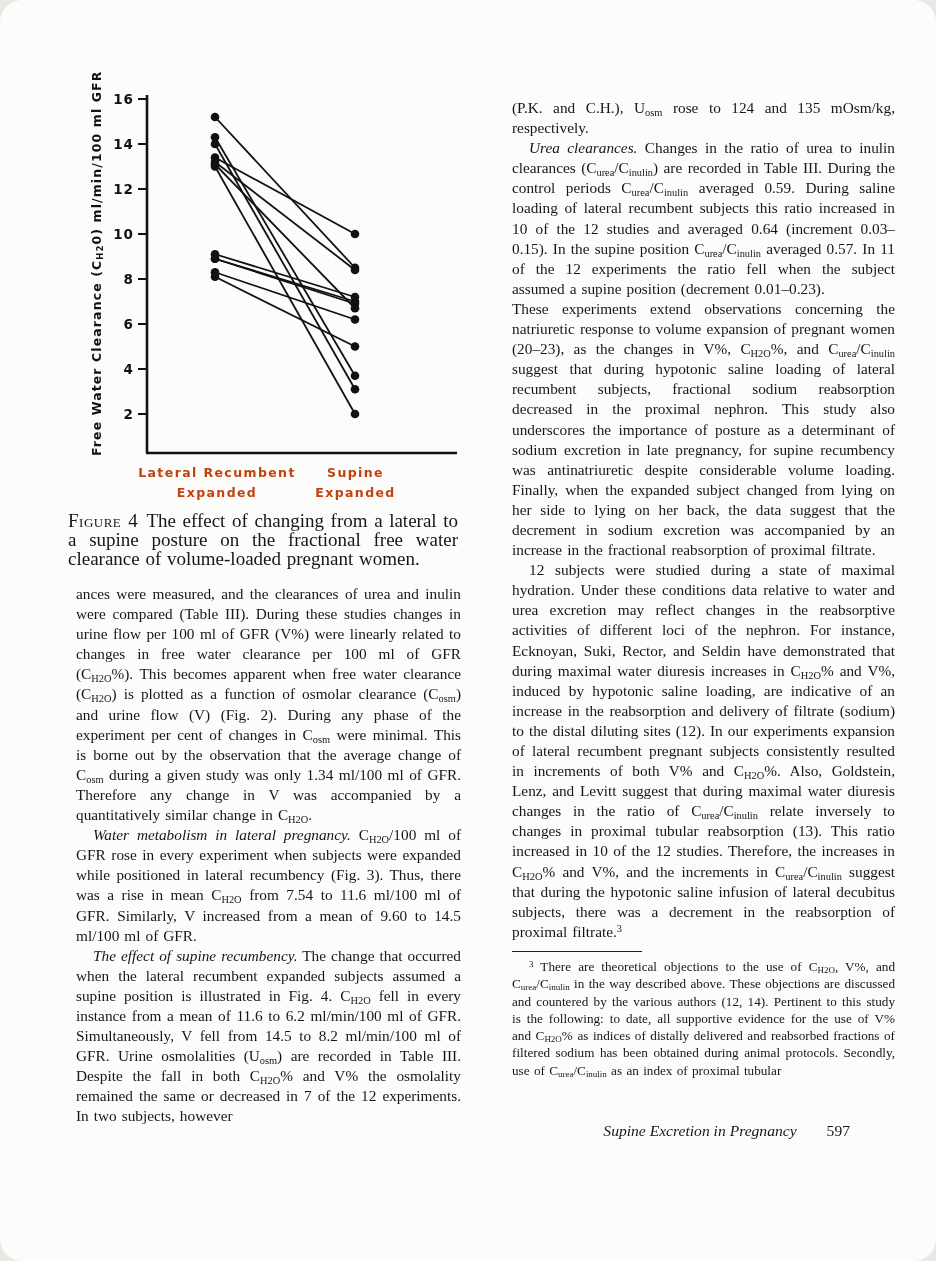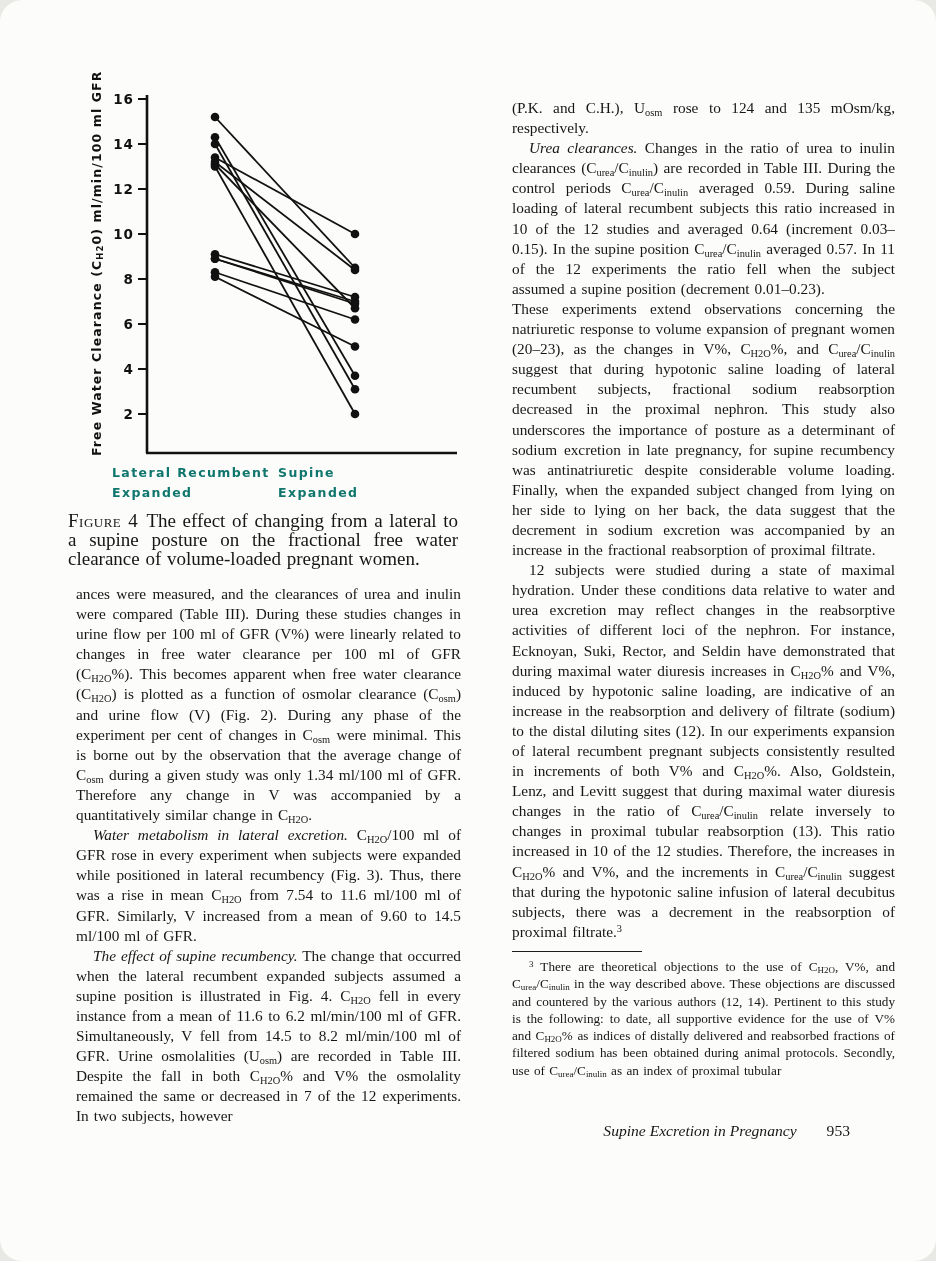--- a/index.html
+++ b/index.html
@@ -17,22 +17,22 @@
     position:absolute;left:-142px;top:187px;width:360px;height:18px;
     transform:rotate(-90deg);
     text-align:center;
     font-family:"DejaVu Sans", sans-serif;
     font-size:12.5px;font-weight:bold;letter-spacing:1.1px;color:#111;
     white-space:nowrap;
   }
   .x-axis-label{
     position:absolute;top:383px;
     font-family:"DejaVu Sans", sans-serif;
-    font-size:12.5px;font-weight:bold;letter-spacing:1.4px;color:#0f766e;
-    text-align:left;line-height:20px;
+    font-size:12.5px;font-weight:bold;letter-spacing:1.4px;color:#c2410c;
+    text-align:center;line-height:20px;
   }
   .x-axis-label.lateral{left:52px;width:210px;}
   .x-axis-label.supine{left:218px;width:155px;}
   sub{font-size:68%;line-height:0;vertical-align:-0.25em;}
   sup{font-size:68%;line-height:0;vertical-align:0.45em;}
   
   .caption{
     position:absolute;left:68px;top:511px;width:390px;
     font-size:19px;line-height:19.2px;text-align:justify;word-spacing:1px;
   }
@@ -130,32 +130,32 @@
       <div>Expanded</div>
     </div>
   </div>
 
   <div class="caption">
     <span class="figlabel">Figure 4</span><span>The effect of changing from a lateral to a supine posture on the fractional free water clearance of volume-loaded pregnant women.</span>
   </div>
 
   <div class="col col-left">
     <p>ances were measured, and the clearances of urea and inulin were compared (Table III). During these studies changes in urine flow per 100 ml of GFR (V%) were linearly related to changes in free water clearance per 100 ml of GFR (C<sub>H2O</sub>%). This becomes apparent when free water clearance (C<sub>H2O</sub>) is plotted as a function of osmolar clearance (C<sub>osm</sub>) and urine flow (V) (Fig. 2). During any phase of the experiment per cent of changes in C<sub>osm</sub> were minimal. This is borne out by the observation that the average change of C<sub>osm</sub> during a given study was only 1.34 ml/100 ml of GFR. Therefore any change in V was accompanied by a quantitatively similar change in C<sub>H2O</sub>.</p>
-    <p class="indent"><i>Water metabolism in lateral excretion.</i> C<sub>H2O</sub>/100 ml of GFR rose in every experiment when subjects were expanded while positioned in lateral recumbency (Fig. 3). Thus, there was a rise in mean C<sub>H2O</sub> from 7.54 to 11.6 ml/100 ml of GFR. Similarly, V increased from a mean of 9.60 to 14.5 ml/100 ml of GFR.</p>
+    <p class="indent"><i>Water metabolism in lateral pregnancy.</i> C<sub>H2O</sub>/100 ml of GFR rose in every experiment when subjects were expanded while positioned in lateral recumbency (Fig. 3). Thus, there was a rise in mean C<sub>H2O</sub> from 7.54 to 11.6 ml/100 ml of GFR. Similarly, V increased from a mean of 9.60 to 14.5 ml/100 ml of GFR.</p>
     <p class="indent"><i>The effect of supine recumbency.</i> The change that occurred when the lateral recumbent expanded subjects assumed a supine position is illustrated in Fig. 4. C<sub>H2O</sub> fell in every instance from a mean of 11.6 to 6.2 ml/min/100 ml of GFR. Simultaneously, V fell from 14.5 to 8.2 ml/min/100 ml of GFR. Urine osmolalities (U<sub>osm</sub>) are recorded in Table III. Despite the fall in both C<sub>H2O</sub>% and V% the osmolality remained the same or decreased in 7 of the 12 experiments. In two subjects, however</p>
   </div>
 
   <div class="col col-right">
     <p>(P.K. and C.H.), U<sub>osm</sub> rose to 124 and 135 mOsm/kg, respectively.</p>
     <p class="indent"><i>Urea clearances.</i> Changes in the ratio of urea to inulin clearances (C<sub>urea</sub>/C<sub>inulin</sub>) are recorded in Table III. During the control periods C<sub>urea</sub>/C<sub>inulin</sub> averaged 0.59. During saline loading of lateral recumbent subjects this ratio increased in 10 of the 12 studies and averaged 0.64 (increment 0.03–0.15). In the supine position C<sub>urea</sub>/C<sub>inulin</sub> averaged 0.57. In 11 of the 12 experiments the ratio fell when the subject assumed a supine position (decrement 0.01–0.23).</p>
     <p>These experiments extend observations concerning the natriuretic response to volume expansion of pregnant women (20–23), as the changes in V%, C<sub>H2O</sub>%, and C<sub>urea</sub>/C<sub>inulin</sub> suggest that during hypotonic saline loading of lateral recumbent subjects, fractional sodium reabsorption decreased in the proximal nephron. This study also underscores the importance of posture as a determinant of sodium excretion in late pregnancy, for supine recumbency was antinatriuretic despite considerable volume loading. Finally, when the expanded subject changed from lying on her side to lying on her back, the data suggest that the decrement in sodium excretion was accompanied by an increase in the fractional reabsorption of proximal filtrate.</p>
     <p class="indent">12 subjects were studied during a state of maximal hydration. Under these conditions data relative to water and urea excretion may reflect changes in the reabsorptive activities of different loci of the nephron. For instance, Ecknoyan, Suki, Rector, and Seldin have demonstrated that during maximal water diuresis increases in C<sub>H2O</sub>% and V%, induced by hypotonic saline loading, are indicative of an increase in the reabsorption and delivery of filtrate (sodium) to the distal diluting sites (12). In our experiments expansion of lateral recumbent pregnant subjects consistently resulted in increments of both V% and C<sub>H2O</sub>%. Also, Goldstein, Lenz, and Levitt suggest that during maximal water diuresis changes in the ratio of C<sub>urea</sub>/C<sub>inulin</sub> relate inversely to changes in proximal tubular reabsorption (13). This ratio increased in 10 of the 12 studies. Therefore, the increases in C<sub>H2O</sub>% and V%, and the increments in C<sub>urea</sub>/C<sub>inulin</sub> suggest that during the hypotonic saline infusion of lateral decubitus subjects, there was a decrement in the reabsorption of proximal filtrate.<sup>3</sup></p>
     <hr class="footnote-rule">
     <div class="footnote">
       <p class="indent"><sup>3</sup> There are theoretical objections to the use of C<sub>H2O</sub>, V%, and C<sub>urea</sub>/C<sub>inulin</sub> in the way described above. These objections are discussed and countered by the various authors (12, 14). Pertinent to this study is the following: to date, all supportive evidence for the use of V% and C<sub>H2O</sub>% as indices of distally delivered and reabsorbed fractions of filtered sodium has been obtained during animal protocols. Secondly, use of C<sub>urea</sub>/C<sub>inulin</sub> as an index of proximal tubular</p>
     </div>
   </div>
 
   <div class="footer">
-    <span class="running-title">Supine Excretion in Pregnancy</span><span class="page-number">953</span>
+    <span class="running-title">Supine Excretion in Pregnancy</span><span class="page-number">597</span>
   </div>
 
 </div>
 
 </body></html>

